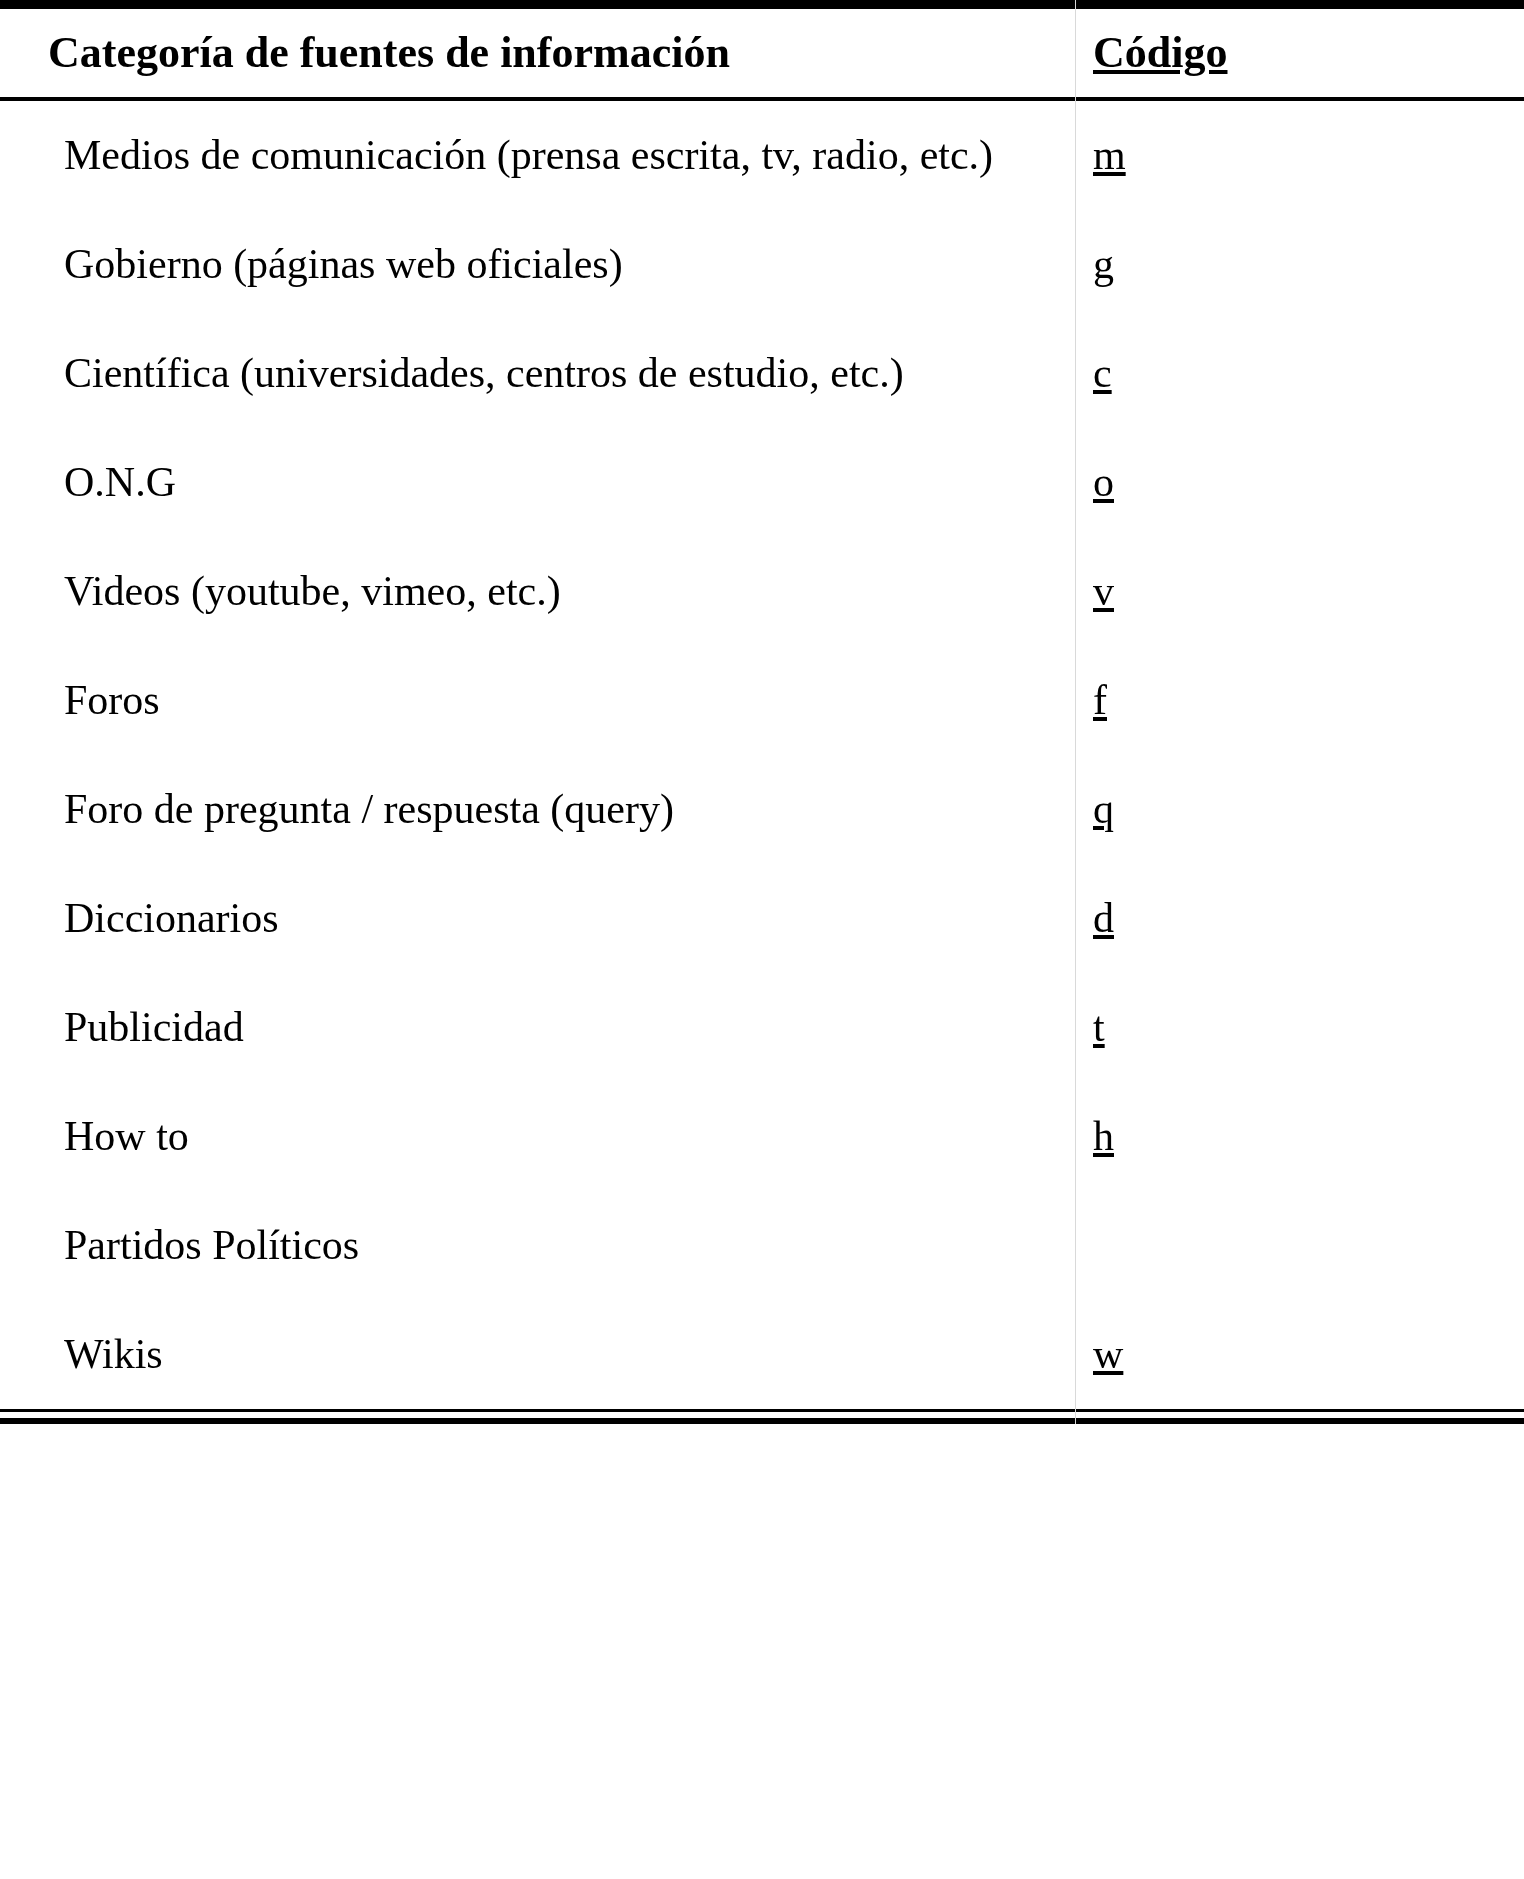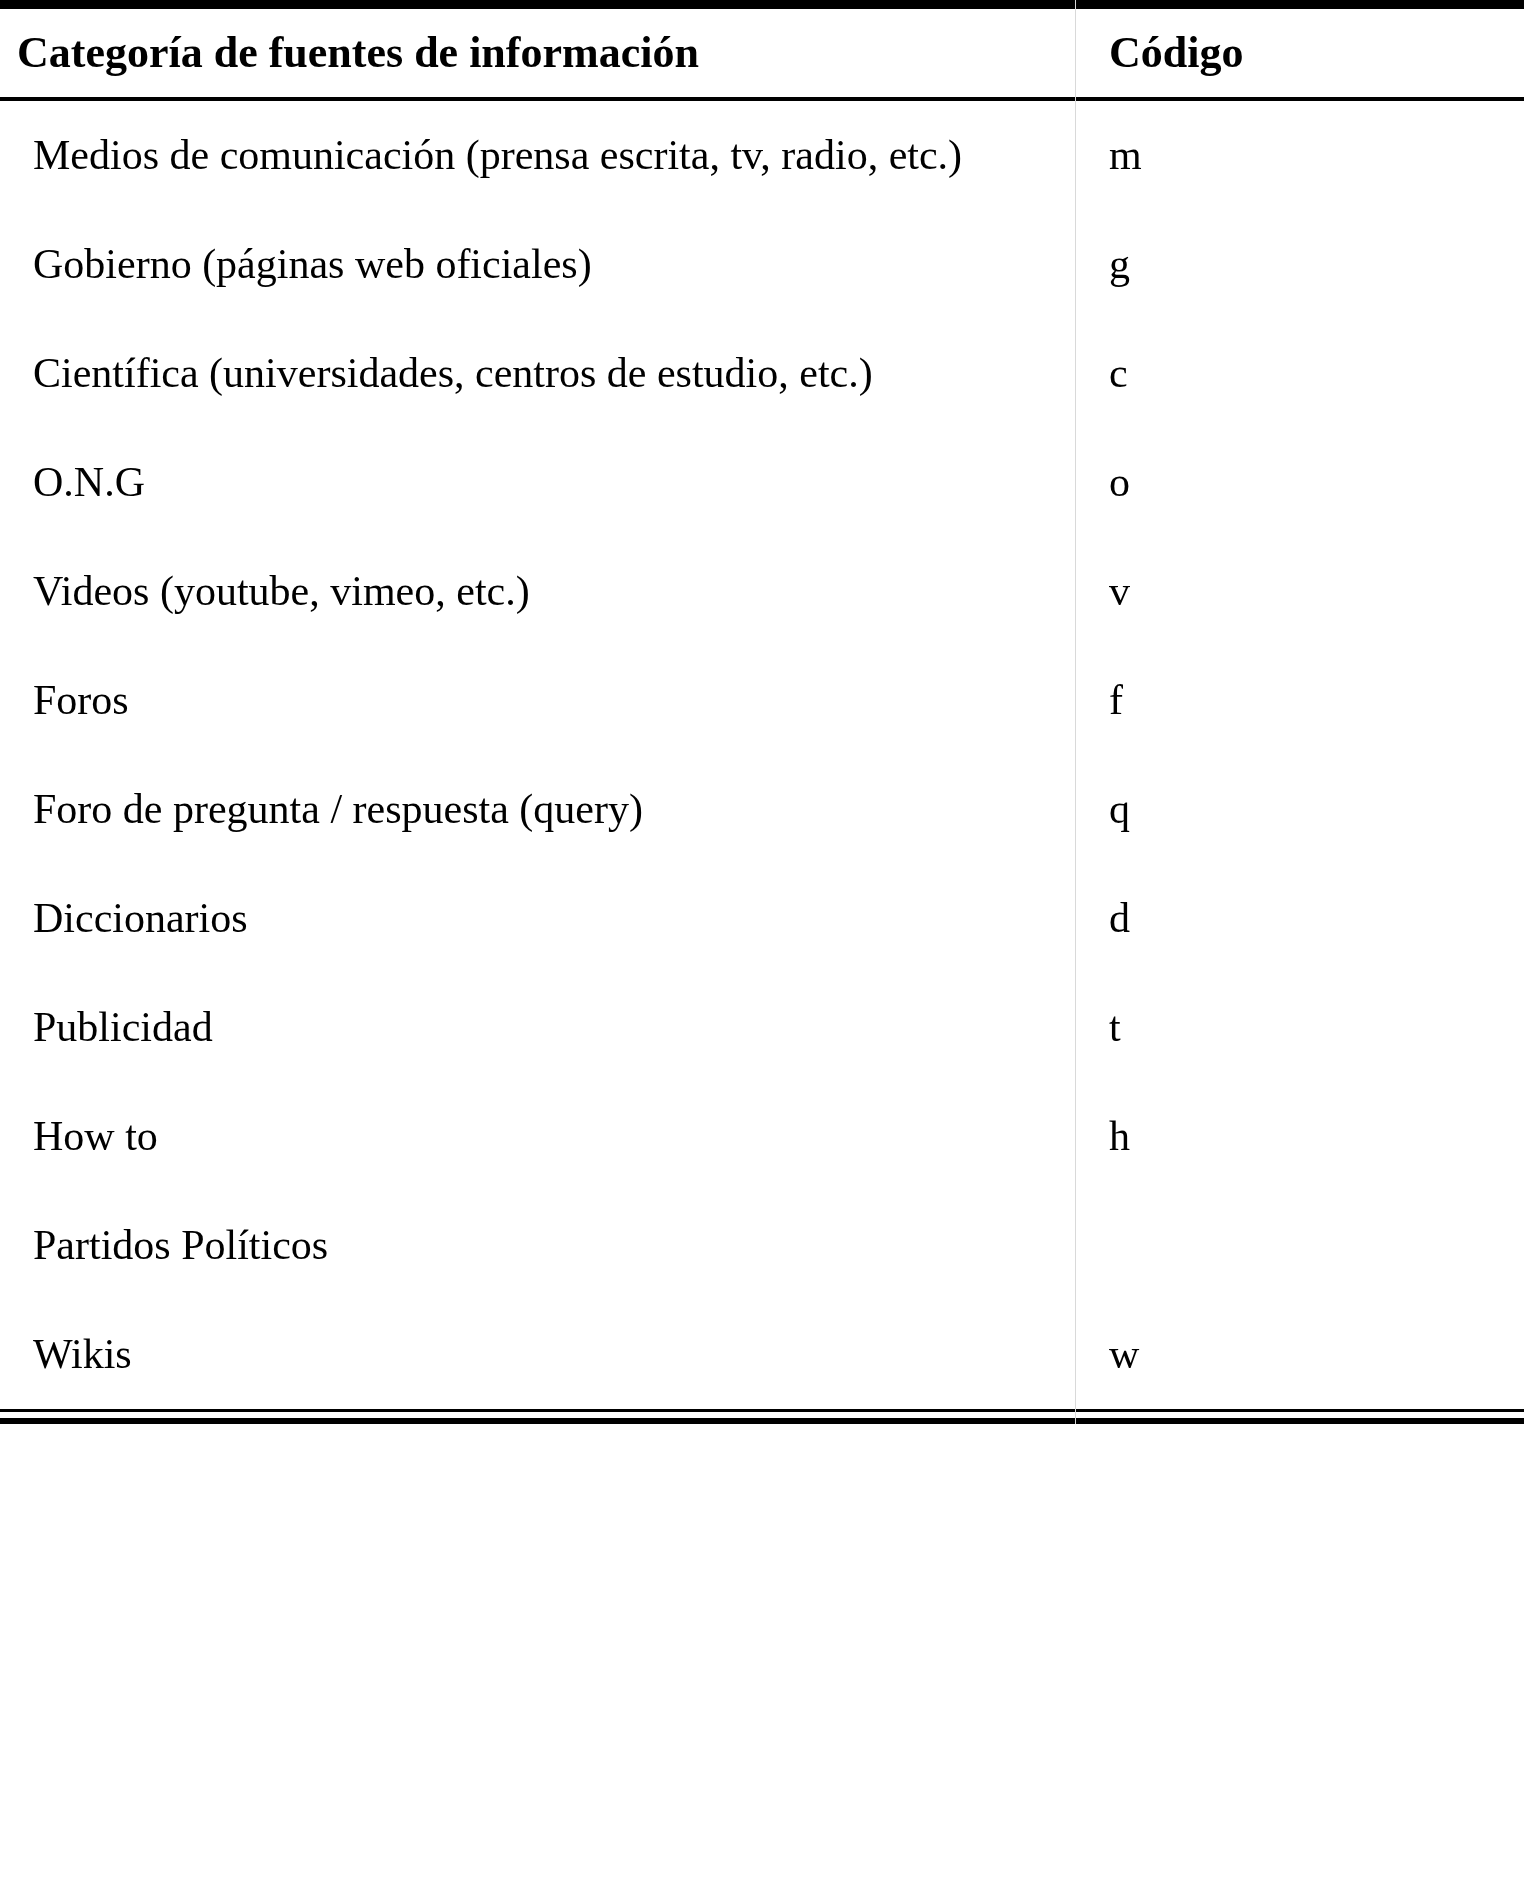--- a/index.html
+++ b/index.html
@@ -44,28 +44,29 @@
     height: 109px;
     margin-left: 16px;
   }
   .cell {
     font-size: 42px;
     line-height: 1.1;
     white-space: nowrap;
   }
   .cell.cat {
     flex: 1 1 auto;
-    padding-left: 17px;
+    padding-left: 48px;
     box-sizing: border-box;
   }
   .cell.code {
     width: 449px;
     flex: 0 0 auto;
-    padding-left: 34px;
+    padding-left: 18px;
     box-sizing: border-box;
+    text-decoration: underline;
   }
   .bottom-rule-thin {
     height: 3px;
     background: #000000;
   }
   .bottom-gap {
     height: 6px;
     background: #ffffff;
   }
   .bottom-rule-thick {

